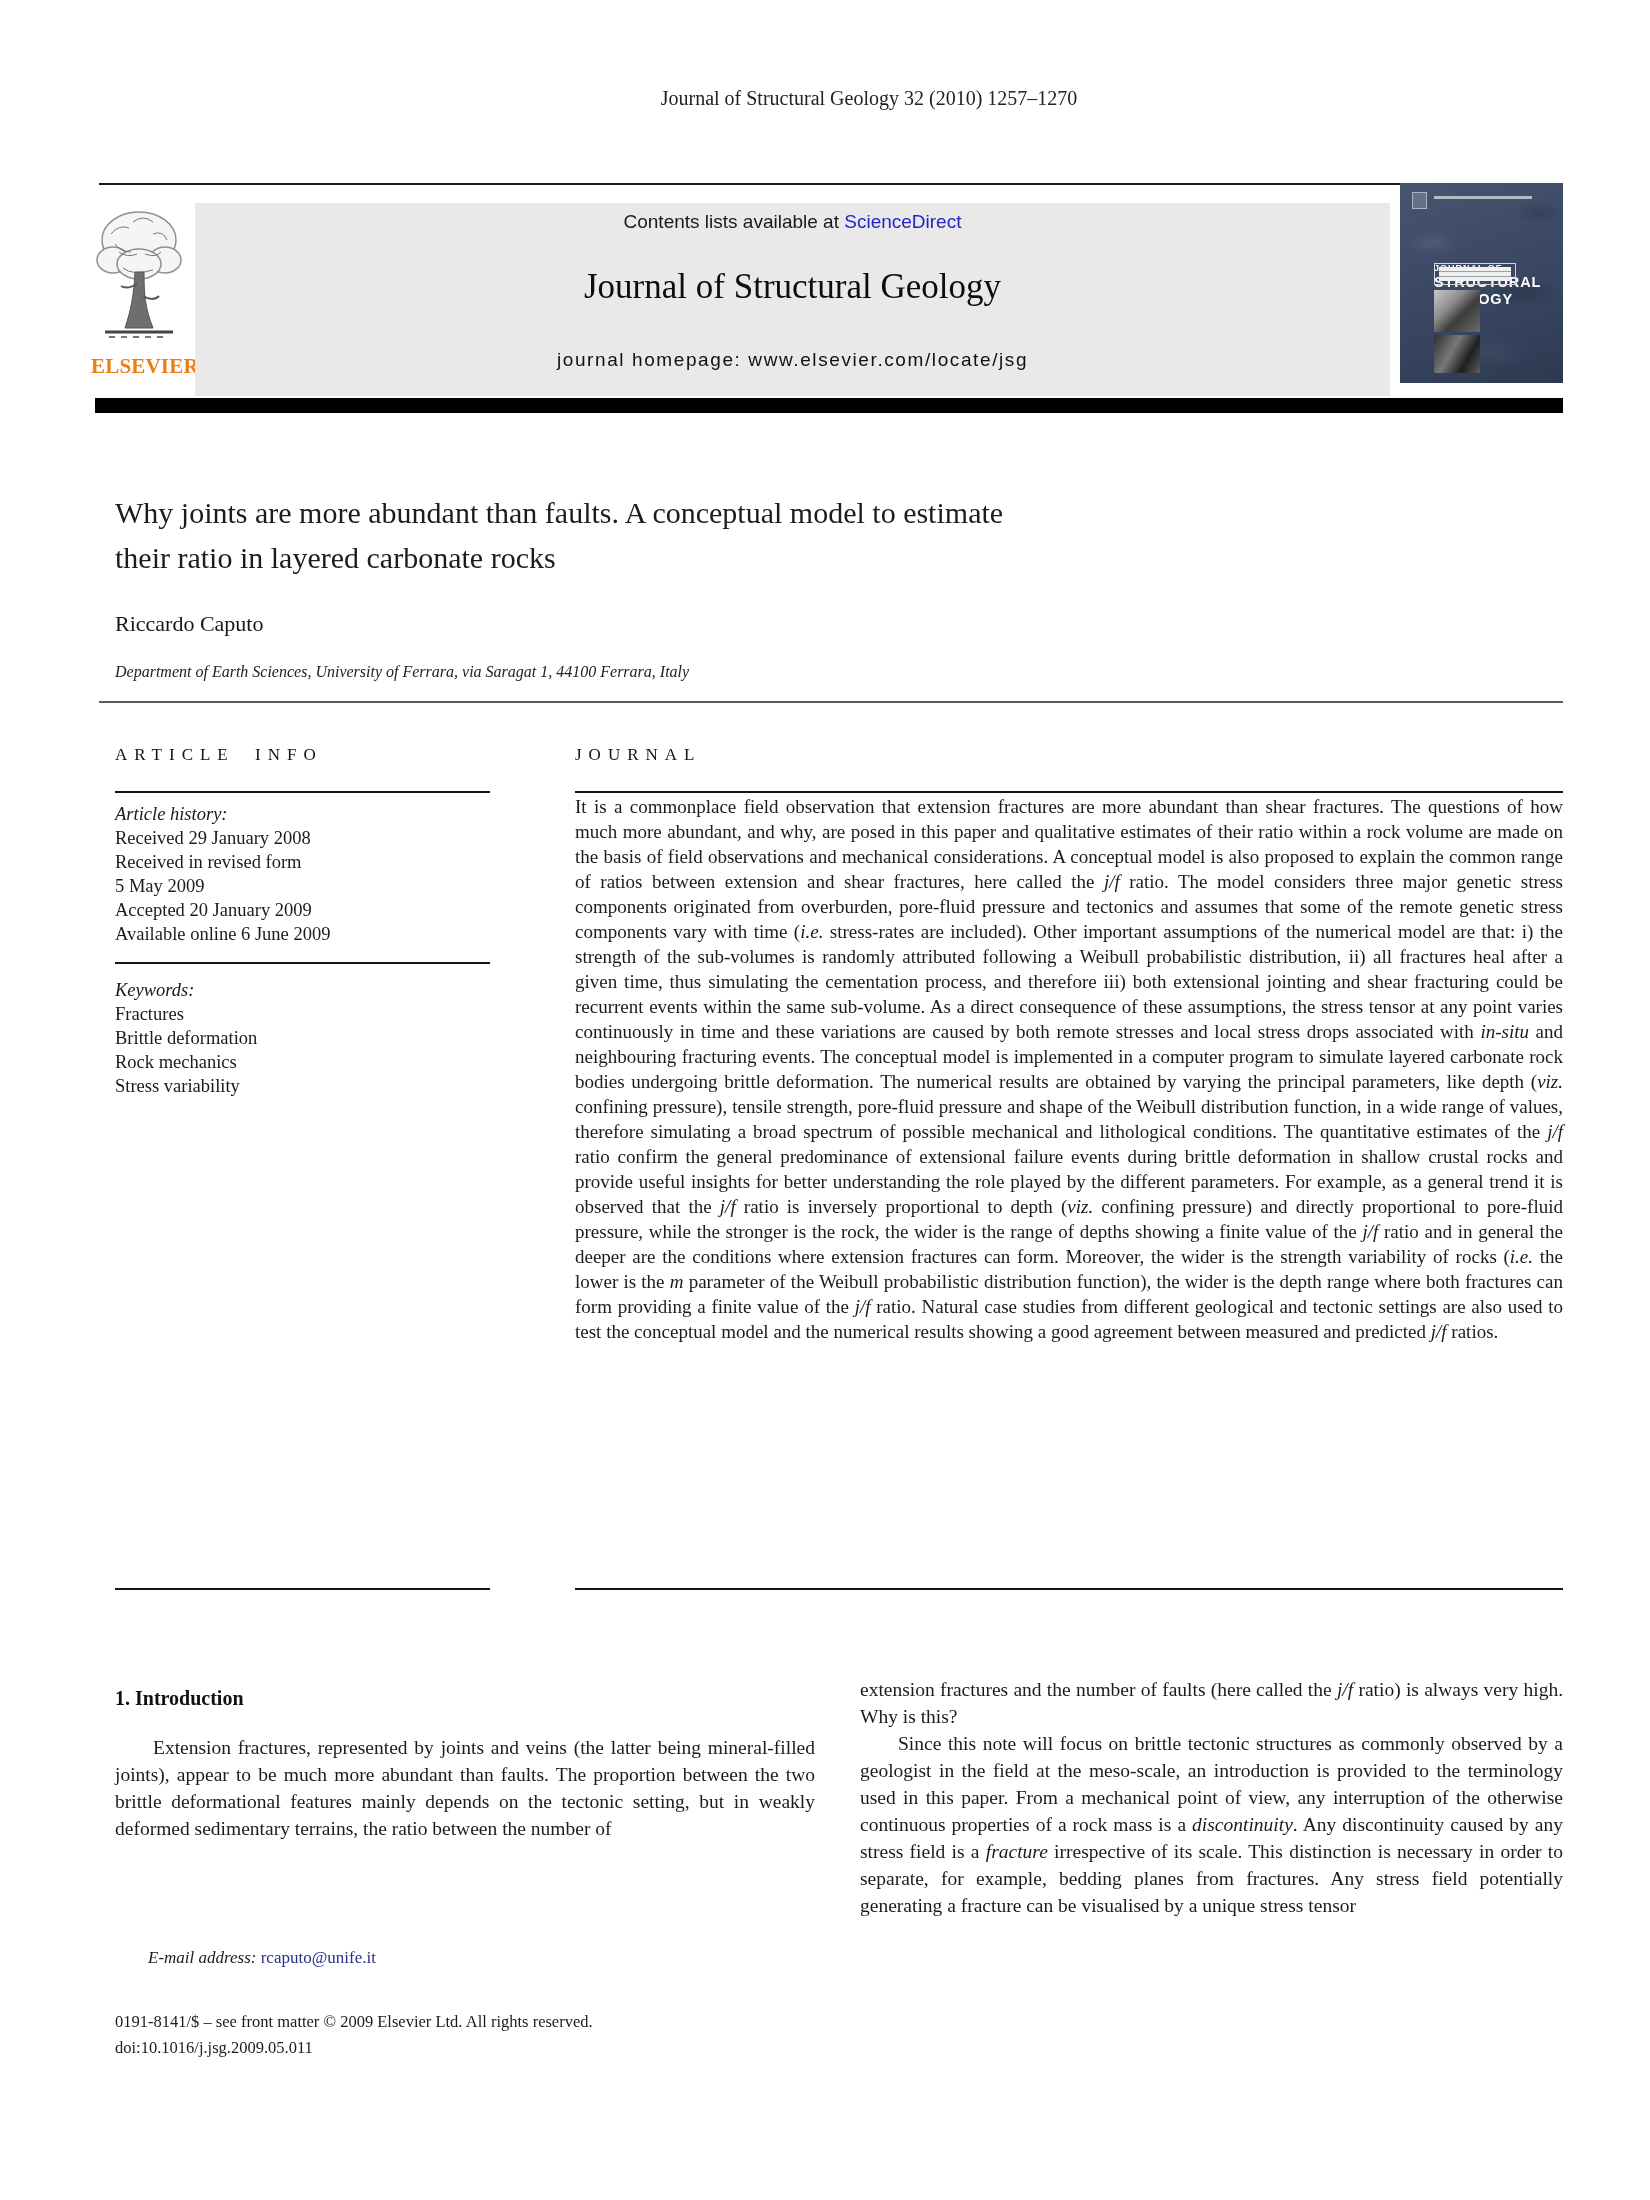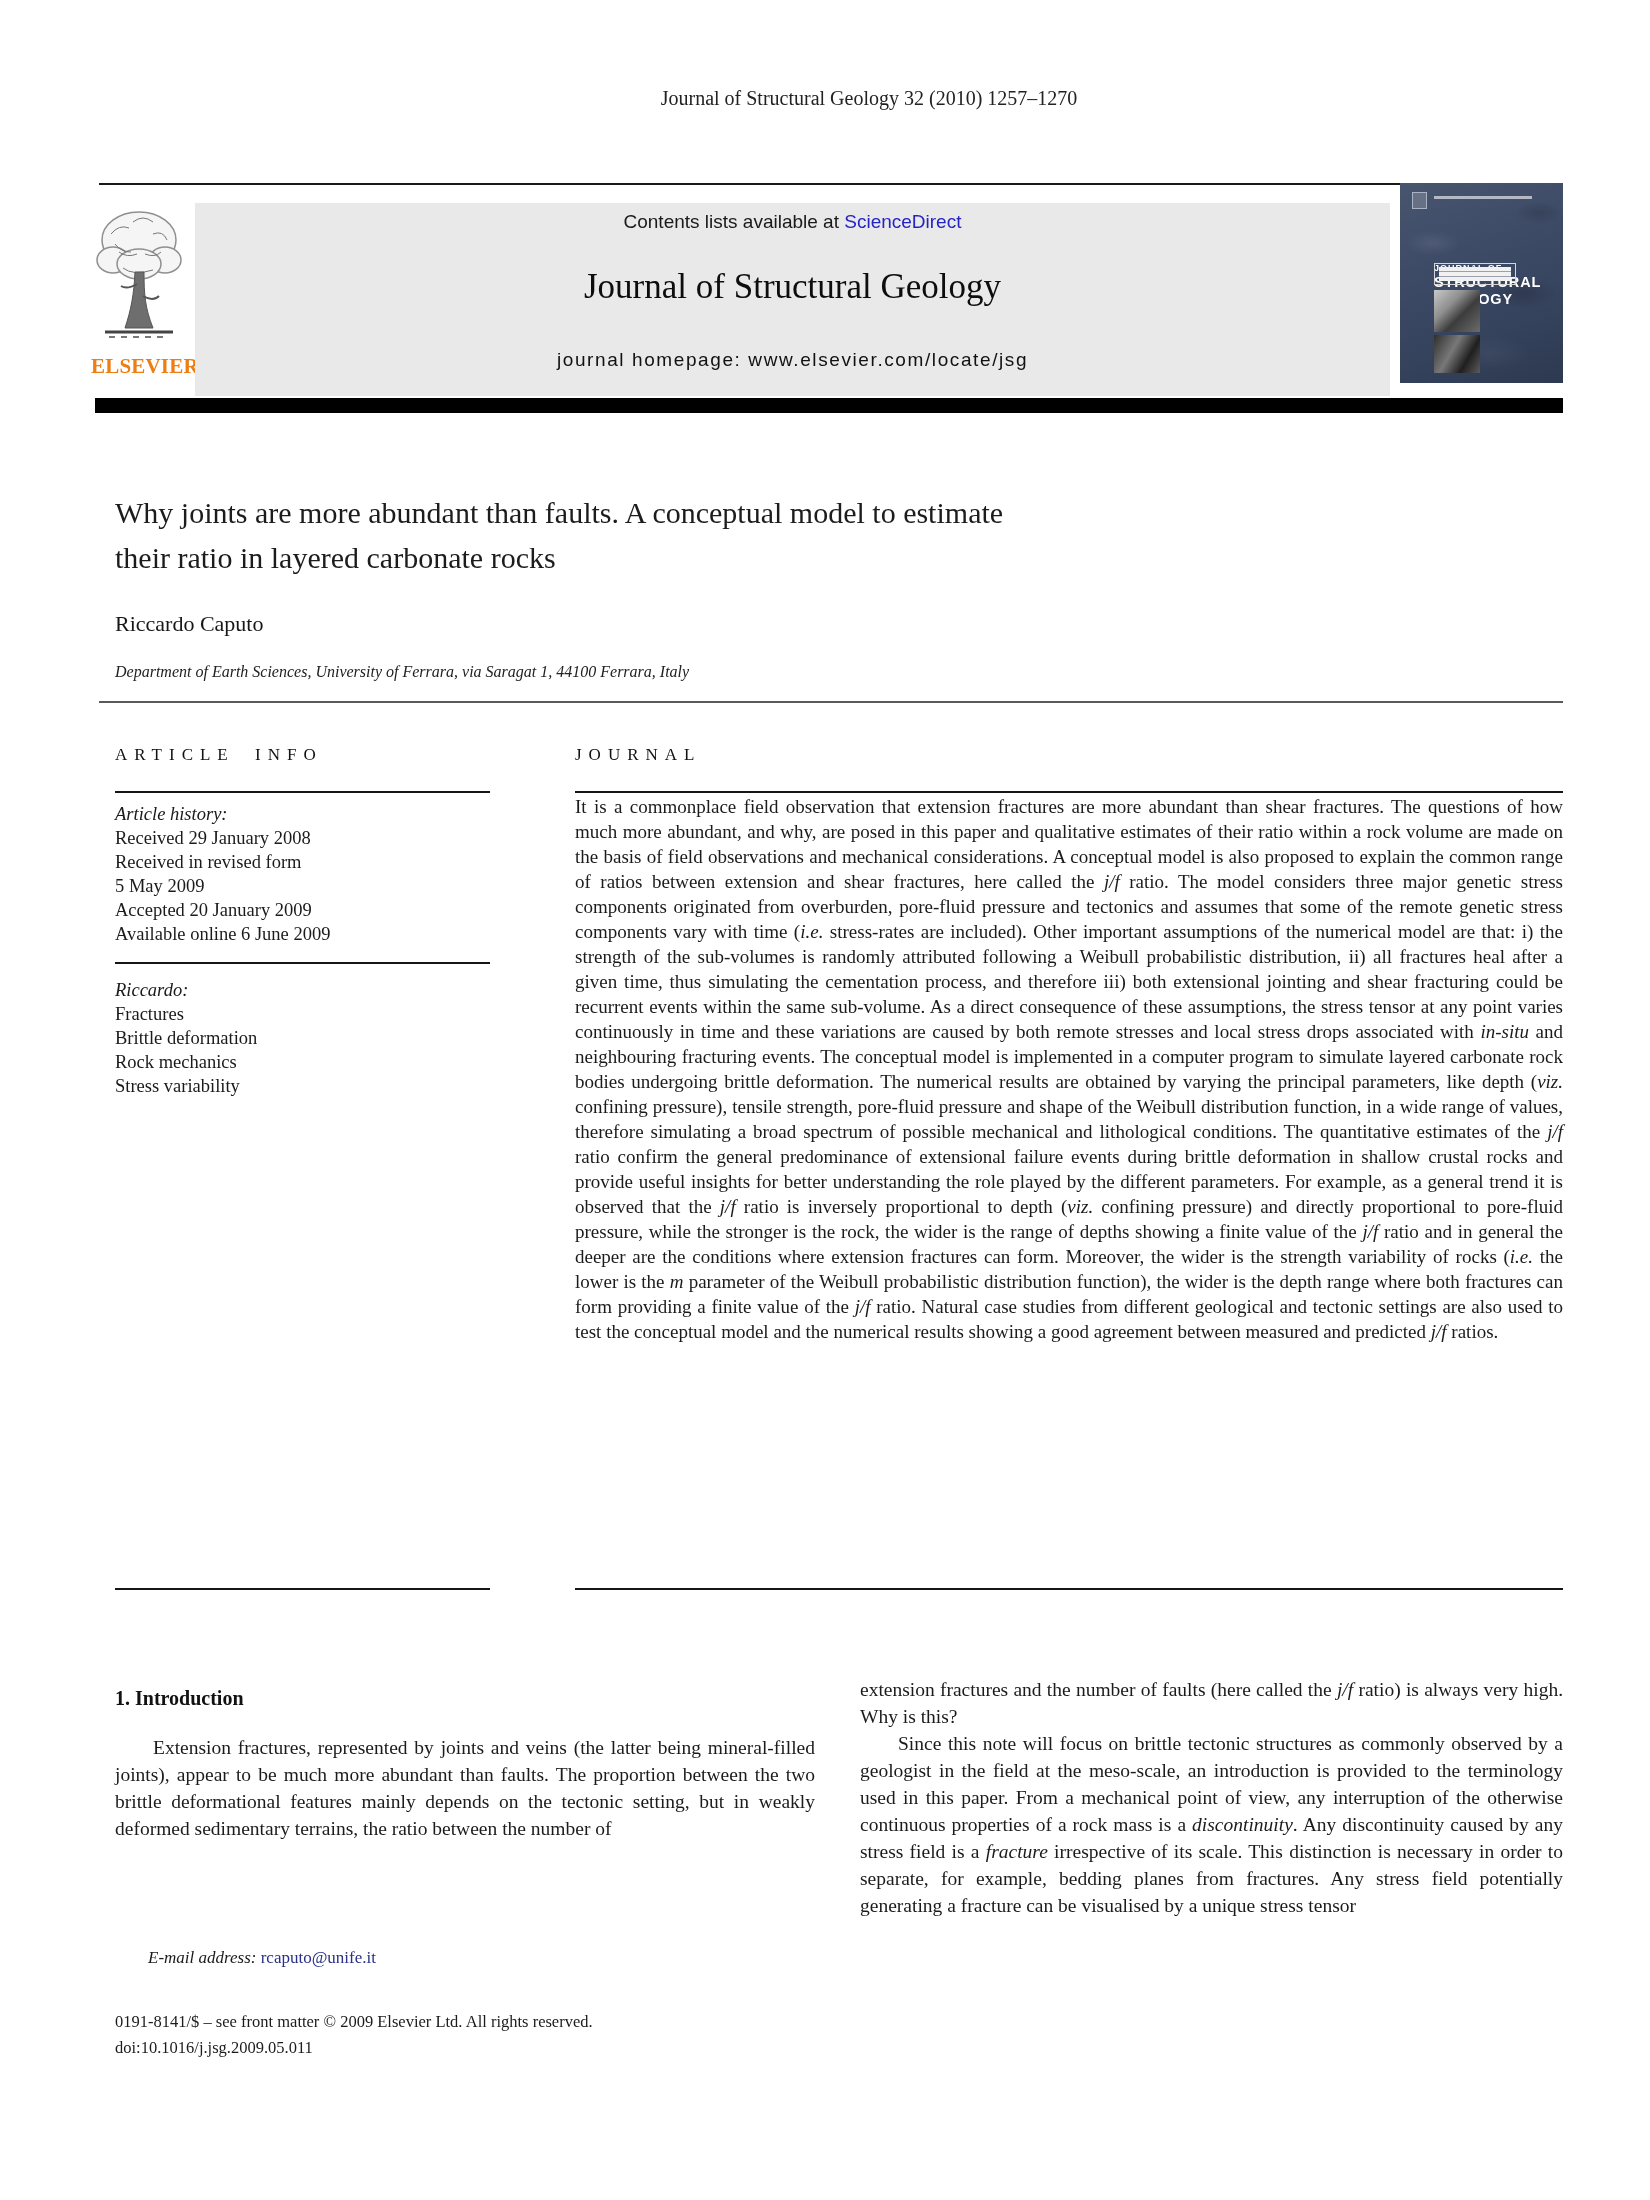--- a/index.html
+++ b/index.html
@@ -159,21 +159,21 @@
     <div class="info-body">
       <div class="ital">Article history:</div>
       <div>Received 29 January 2008</div>
       <div>Received in revised form</div>
       <div>5 May 2009</div>
       <div>Accepted 20 January 2009</div>
       <div>Available online 6 June 2009</div>
     </div>
     <div class="info-midrule"></div>
     <div class="keywords-block">
-      <div class="ital">Riccardo:</div>
+      <div class="ital">Keywords:</div>
       <div>Fractures</div>
       <div>Brittle deformation</div>
       <div>Rock mechanics</div>
       <div>Stress variability</div>
     </div>
   </div>
 
   <div class="abs-col">
     <div class="col-heading">JOURNAL</div>
     <div class="col-rule"></div>

